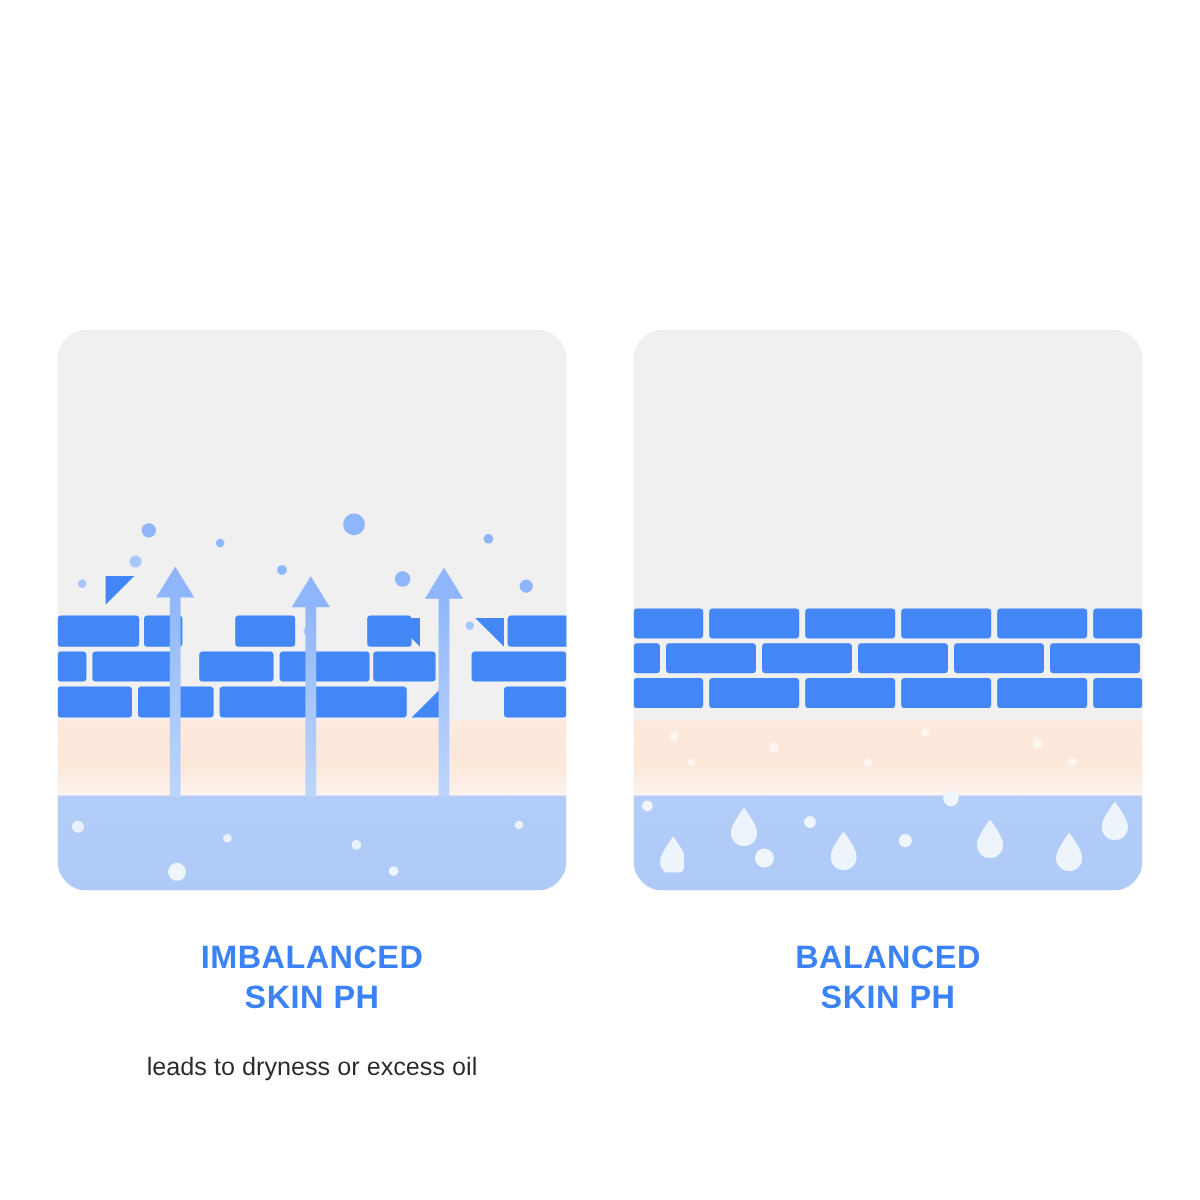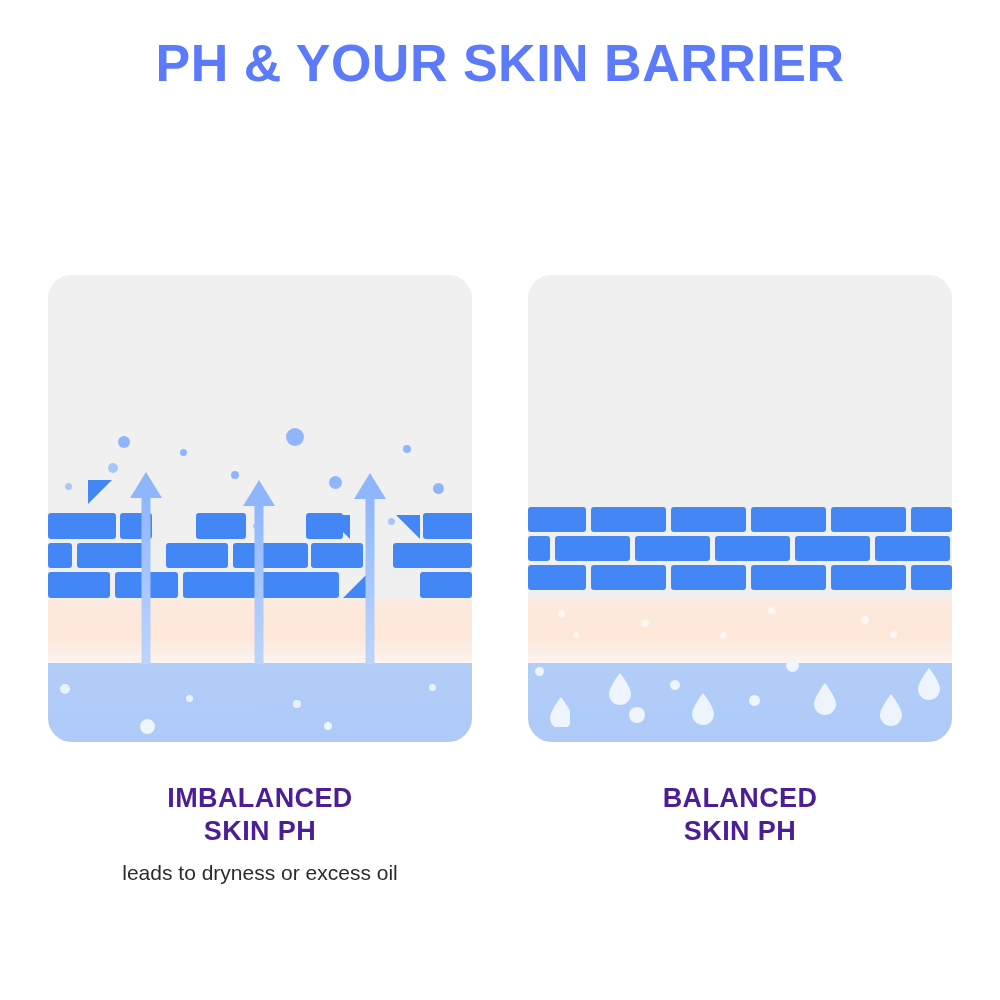--- a/index.html
+++ b/index.html
@@ -92,34 +92,33 @@
     position:absolute;
     background:#edf4fb;
     clip-path:path("M11 0 C11 0 22 14 22 21 A11 11 0 0 1 0 21 C0 14 11 0 11 0 Z");
   }
 
   
   .cap{position:absolute;text-align:center;}
   .cap.left{left:48px;width:424px;top:782px;}
   .cap.right{left:528px;width:424px;top:782px;}
   .cap-title{
-    font-size:27px;font-weight:700;color:#4c1d95;
+    font-size:27px;font-weight:700;color:#3b82f6;
     line-height:1.22;letter-spacing:0.4px;
   }
   .cap-sub{
-    margin-top:13px;
+    margin-top:30px;
     font-size:21px;font-weight:400;color:#2b2b2e;
   }
 </style>
 </head>
 <body>
 
 <div class="stage">
 
-  <div class="title">PH &amp; YOUR SKIN BARRIER</div>
   <div class="subtitle">
   </div>
 
   <div class="panel left">
 
     <div class="layer layer-air"></div>
     <div class="layer layer-derm"></div>
     <div class="layer layer-hypo"></div>
 
     <div class="dot" style="left:70px;top:161px;width:12px;height:12px;background:#8fb6fb;"></div>

